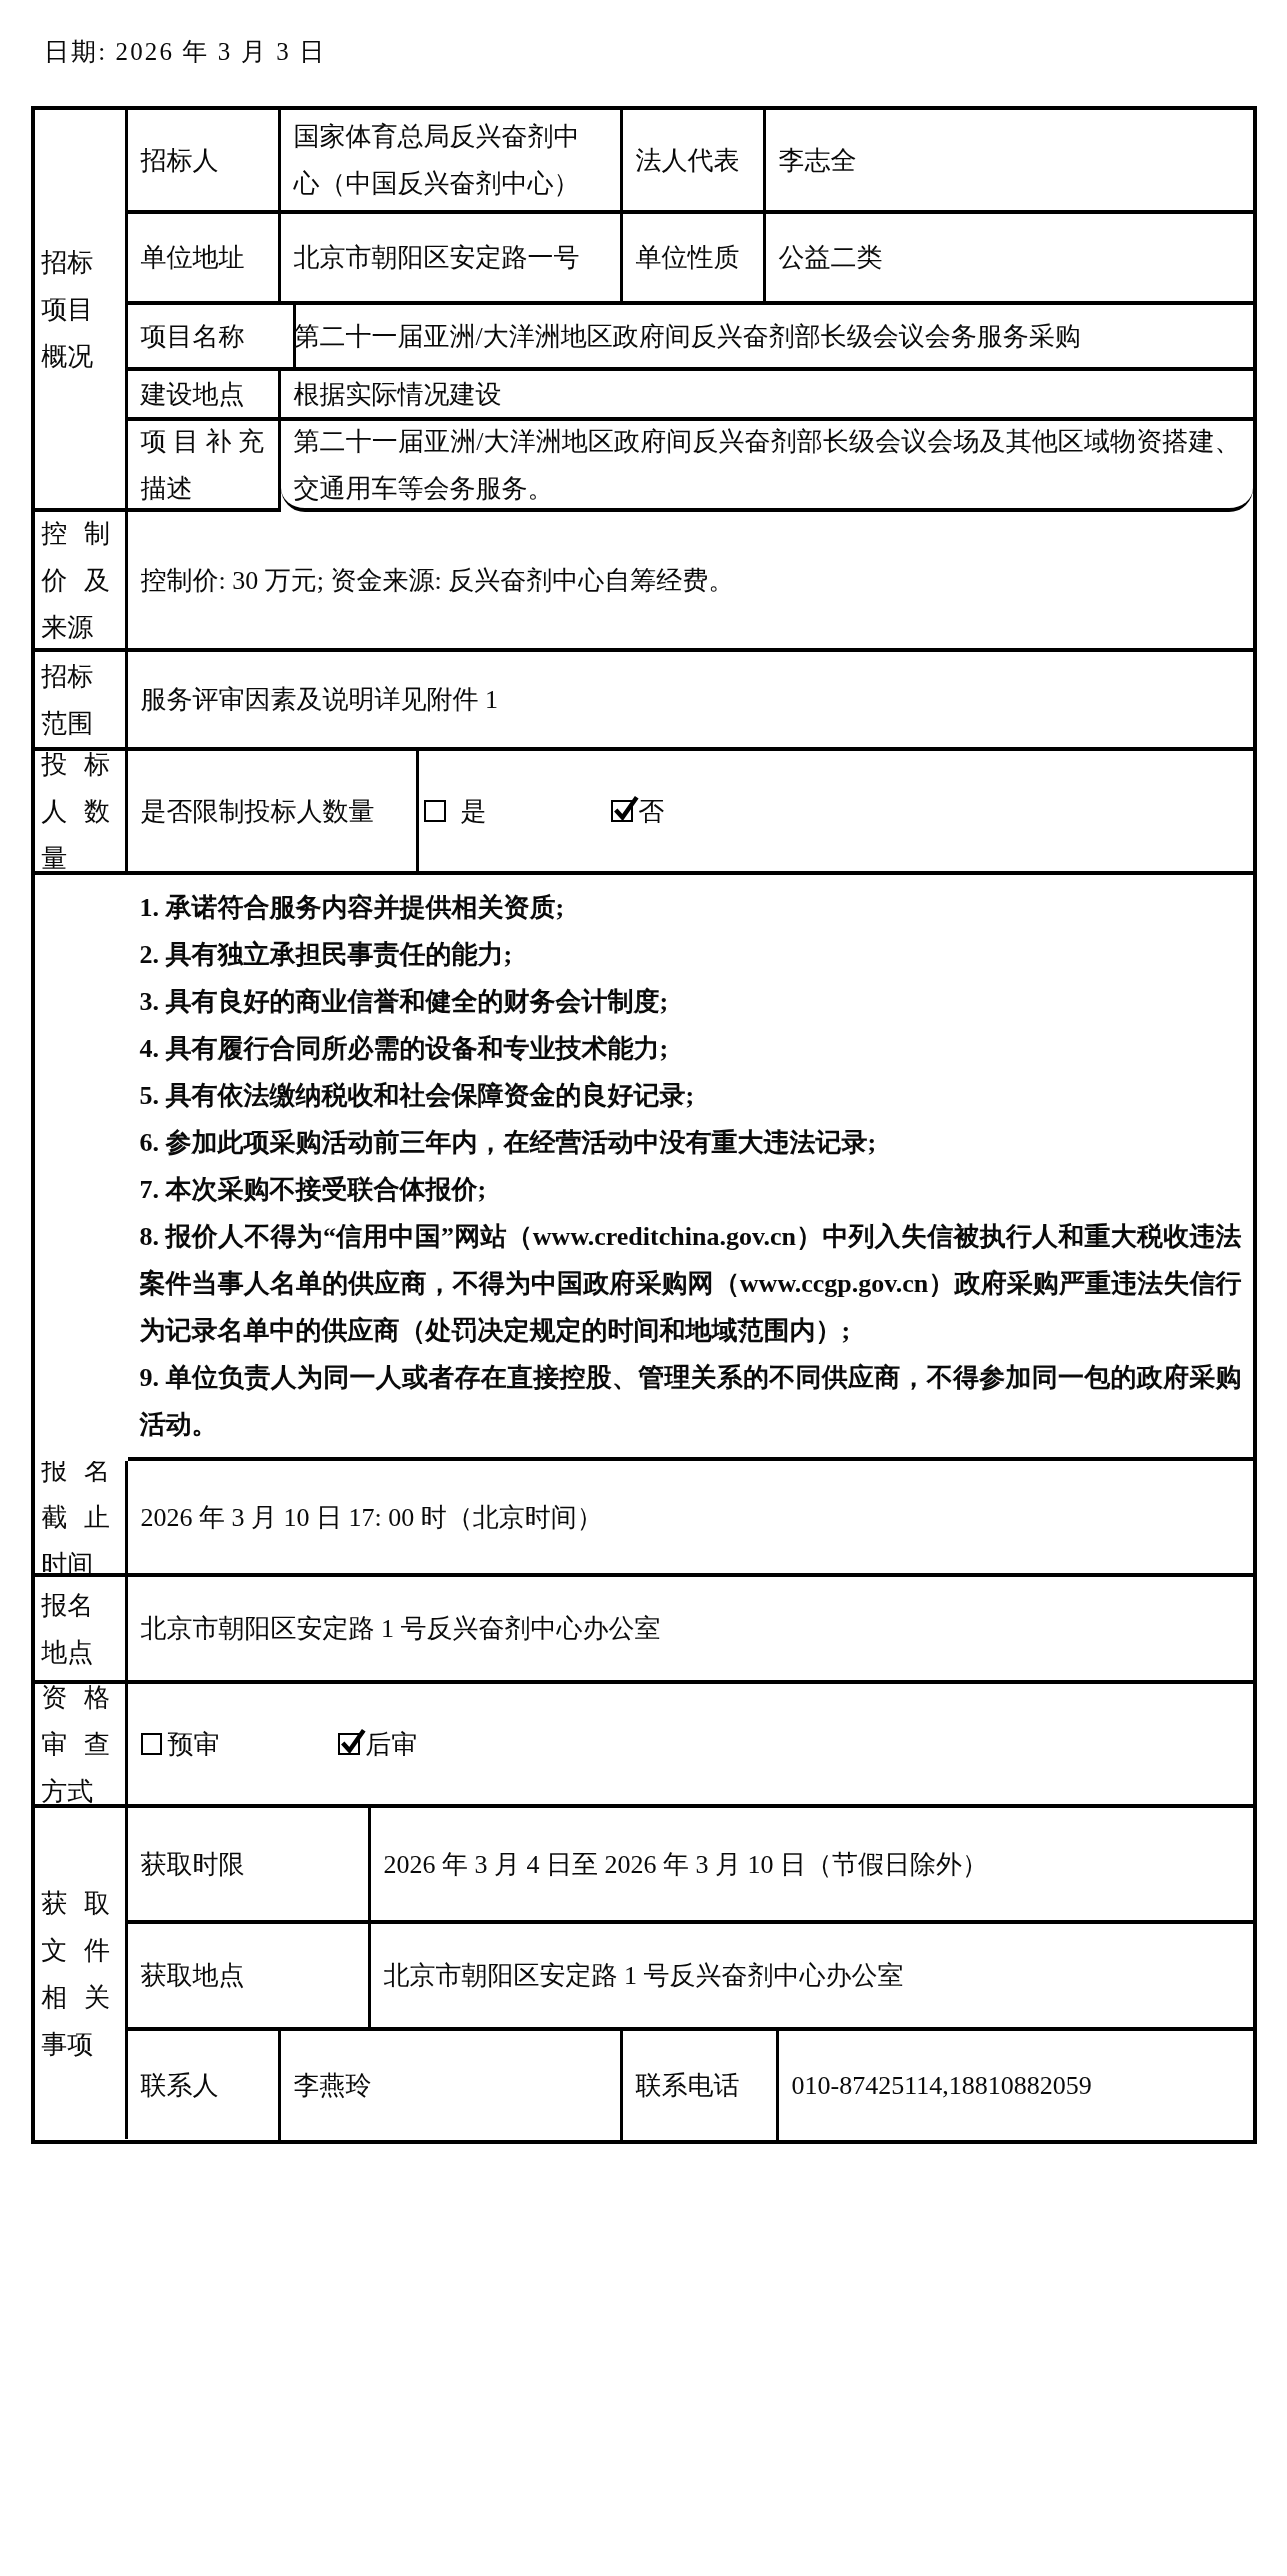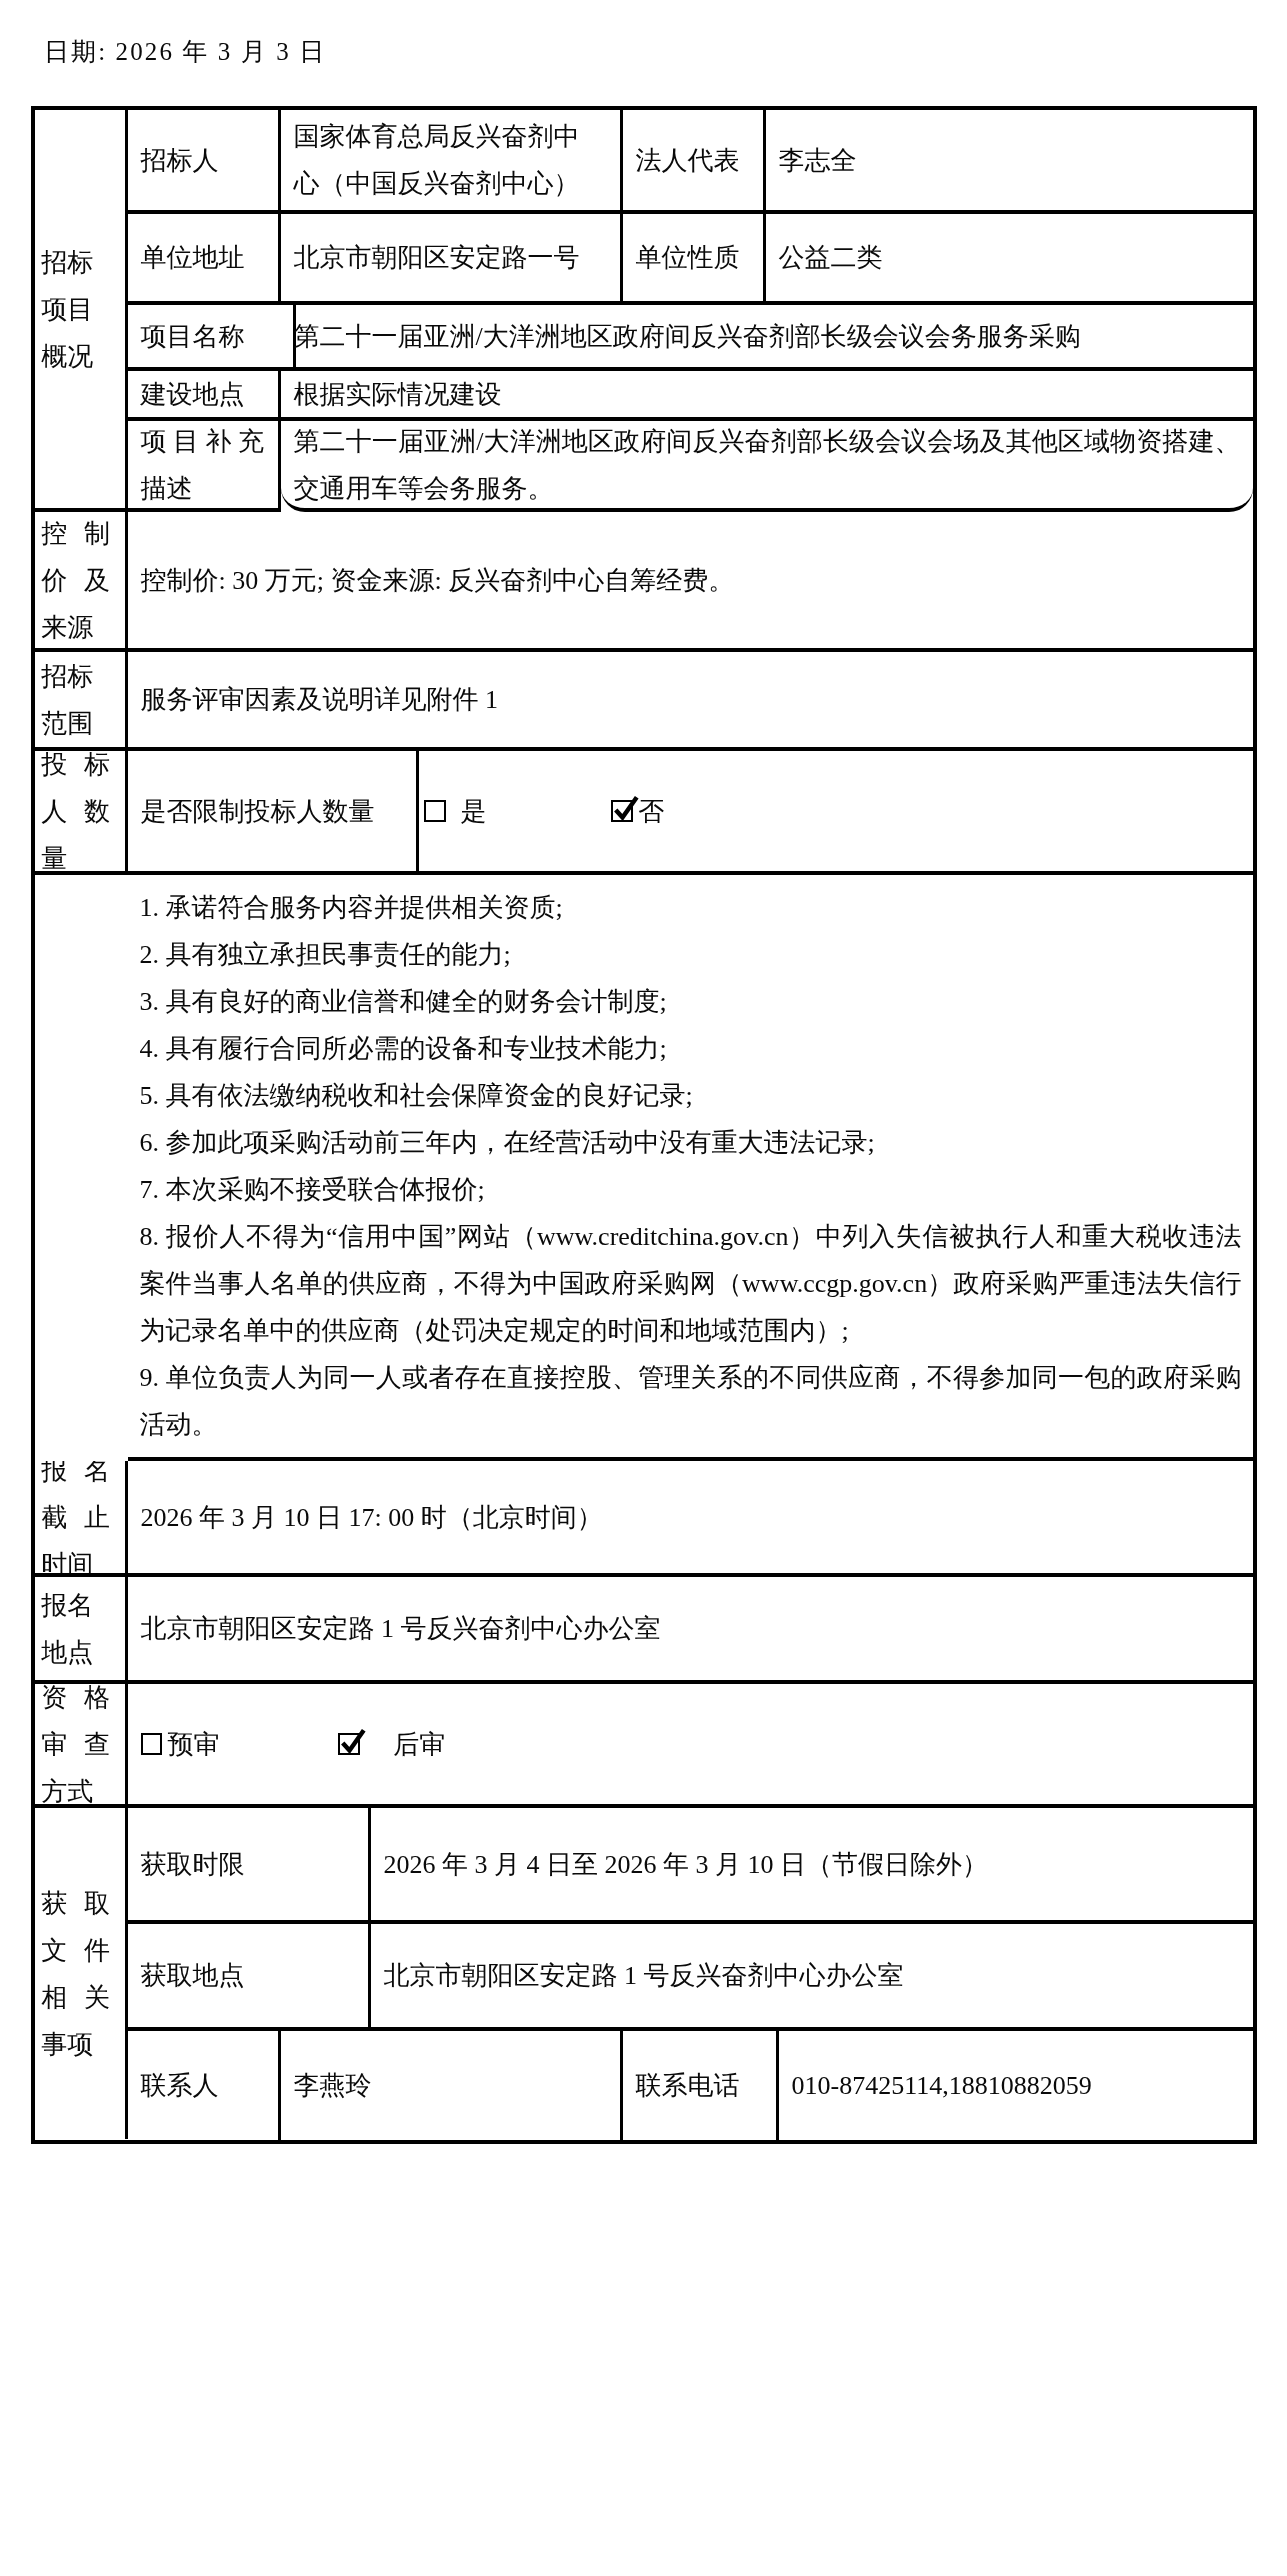--- a/index.html
+++ b/index.html
@@ -34,21 +34,21 @@
   .cell.nr { border-right:none; }
   .cell.nb { border-bottom:none; }
   .pre { white-space:pre-line; }
   .spread { word-spacing:10.4px; }
   .col1 { padding:0 6.2px; }
   .just { text-align:justify; }
   .qual-cell { flex-direction:column; justify-content:center; align-items:stretch; padding:0 11.4px; }
   .qual-item { width:100%; text-align:justify; }
   .opt { display:inline-flex; align-items:center; }
   .opt2 { margin-left:125px; }
-  .opt2b { margin-left:119px;gap:28px; }
+  .opt2b { margin-left:119px; }
   .cb {
     position:relative; display:inline-block;
     width:17.7px; height:17.7px;
     border:2.1px solid #000; box-sizing:content-box;
     flex:0 0 auto;
   }
   .cb svg { display:none; position:absolute; left:-1px; top:-7.3px; width:27px; height:27px; }
   .cb.checked svg { display:block; }
   .opt-label { margin-left:5.2px; }
   .opt-label.wide { margin-left:14.5px; }
@@ -108,21 +108,21 @@
     <span class="opt opt2">
       <span class="cb checked">
         <svg viewBox="0 0 36 36">
             <polyline points="5,20 14,30 33,3" fill="none" stroke="#000" stroke-width="6"></polyline>
           </svg>
       </span>
       <span class="opt-label">否</span>
     </span>
   </div>
 
-  <div class="cell nr qual-cell" style="left:93px;top:765px;width:1125px;height:586px;">
+  <div class="cell nr qual-cell" style="left:93px;top:765px;width:1125px;height:586px;font-weight:bold;">
     <div class="qual-item">1. 承诺符合服务内容并提供相关资质;</div>
     <div class="qual-item">2. 具有独立承担民事责任的能力;</div>
     <div class="qual-item">3. 具有良好的商业信誉和健全的财务会计制度;</div>
     <div class="qual-item">4. 具有履行合同所必需的设备和专业技术能力;</div>
     <div class="qual-item">5. 具有依法缴纳税收和社会保障资金的良好记录;</div>
     <div class="qual-item">6. 参加此项采购活动前三年内，在经营活动中没有重大违法记录;</div>
     <div class="qual-item">7. 本次采购不接受联合体报价;</div>
     <div class="qual-item">8. 报价人不得为“信用中国”网站（www.creditchina.gov.cn）中列入失信被执行人和重大税收违法案件当事人名单的供应商，不得为中国政府采购网（www.ccgp.gov.cn）政府采购严重违法失信行为记录名单中的供应商（处罚决定规定的时间和地域范围内）;</div>
     <div class="qual-item">9. 单位负责人为同一人或者存在直接控股、管理关系的不同供应商，不得参加同一包的政府采购活动。</div>
   </div>

